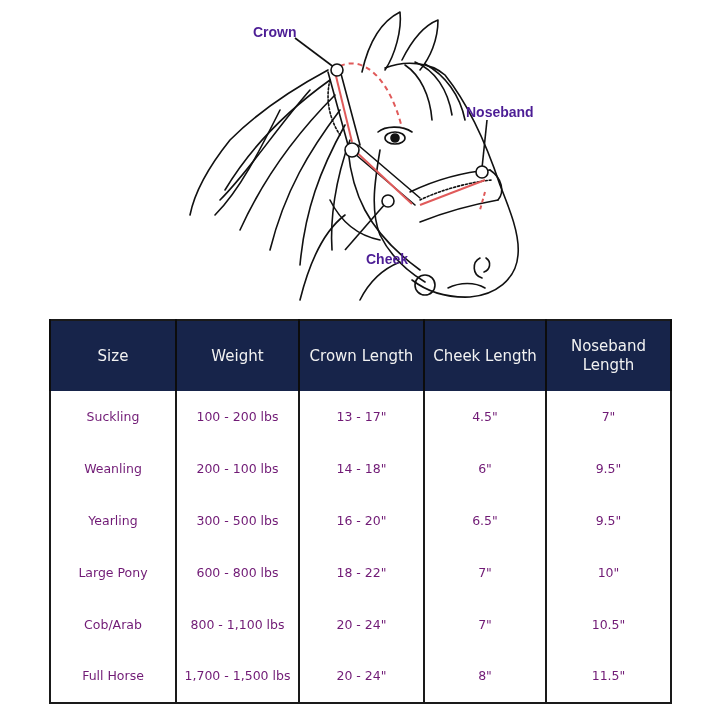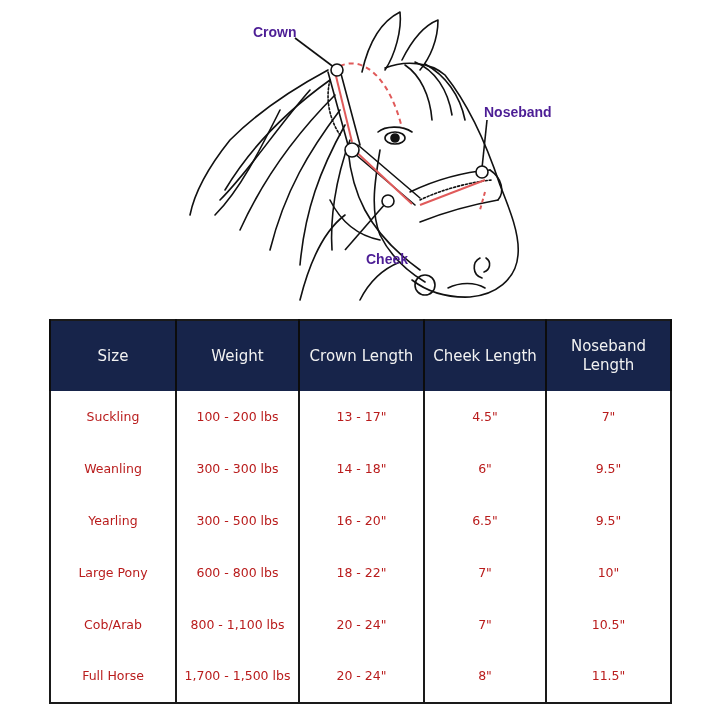--- a/index.html
+++ b/index.html
@@ -12,21 +12,21 @@
     border-collapse: collapse; table-layout: fixed;
     border: 2px solid #1a1a1a;
     padding-left: 6px;
   }
   table.size-chart th {
     background: #17244a; color: #f2f2f2; font-weight: normal;
     font-size: 15px; height: 70px; border-left: 2px solid #0c0c0c; border-right: 2px solid #0c0c0c;
     text-align: center; vertical-align: middle; line-height: 19px; padding: 0 2px;
   }
   table.size-chart td {
-    font-size: 12.5px; color: #b91c1c; text-align: center; vertical-align: middle;
+    font-size: 12.5px; color: #701a75; text-align: center; vertical-align: middle;
     border-left: 2px solid #1a1a1a; border-right: 2px solid #1a1a1a; height: 44px; padding: 0;
   }
   col.c1 { width: 126px; } col.c2 { width: 123px; } col.c3 { width: 125px; } col.c4 { width: 122px; } col.c5 { width: 125px; }
 </style>
 </head>
 <body>
 
 <div class="illustration">
   <svg viewBox="0 0 360 310" xmlns="http://www.w3.org/2000/svg">
     <g fill="none" stroke="#111" stroke-width="1.6" stroke-linecap="round" stroke-linejoin="round">
@@ -95,21 +95,21 @@
       <line x1="307" y1="120" x2="302" y2="168"></line>
       <circle cx="302" cy="172" r="6"></circle>
       <line x1="165" y1="250" x2="205" y2="204"></line>
       <circle cx="208" cy="201" r="6"></circle>
       <circle cx="172" cy="150" r="7"></circle>
     </g>
   </svg>
 </div>
 
 <span class="callout-label" style="left:253px; top:24px;">Crown</span>
-<span class="callout-label" style="left:484px; top:104px;">Noseband</span>
+<span class="callout-label" style="left:466px; top:104px;">Noseband</span>
 <span class="callout-label" style="left:326px; top:251px;margin-left:40px;">Cheek</span>
 
 <table class="size-chart">
   <colgroup>
       <col class="c1">
       <col class="c2">
       <col class="c3">
       <col class="c4">
       <col class="c5">
     </colgroup>
@@ -125,21 +125,21 @@
   <tbody>
     <tr>
       <td>Suckling</td>
       <td>100 - 200 lbs</td>
       <td>13 - 17"</td>
       <td>4.5"</td>
       <td>7"</td>
     </tr>
     <tr>
       <td>Weanling</td>
-      <td>300 - 300 lbs</td>
+      <td>200 - 100 lbs</td>
       <td>14 - 18"</td>
       <td>6"</td>
       <td>9.5"</td>
     </tr>
     <tr>
       <td>Yearling</td>
       <td>300 - 500 lbs</td>
       <td>16 - 20"</td>
       <td>6.5"</td>
       <td>9.5"</td>

